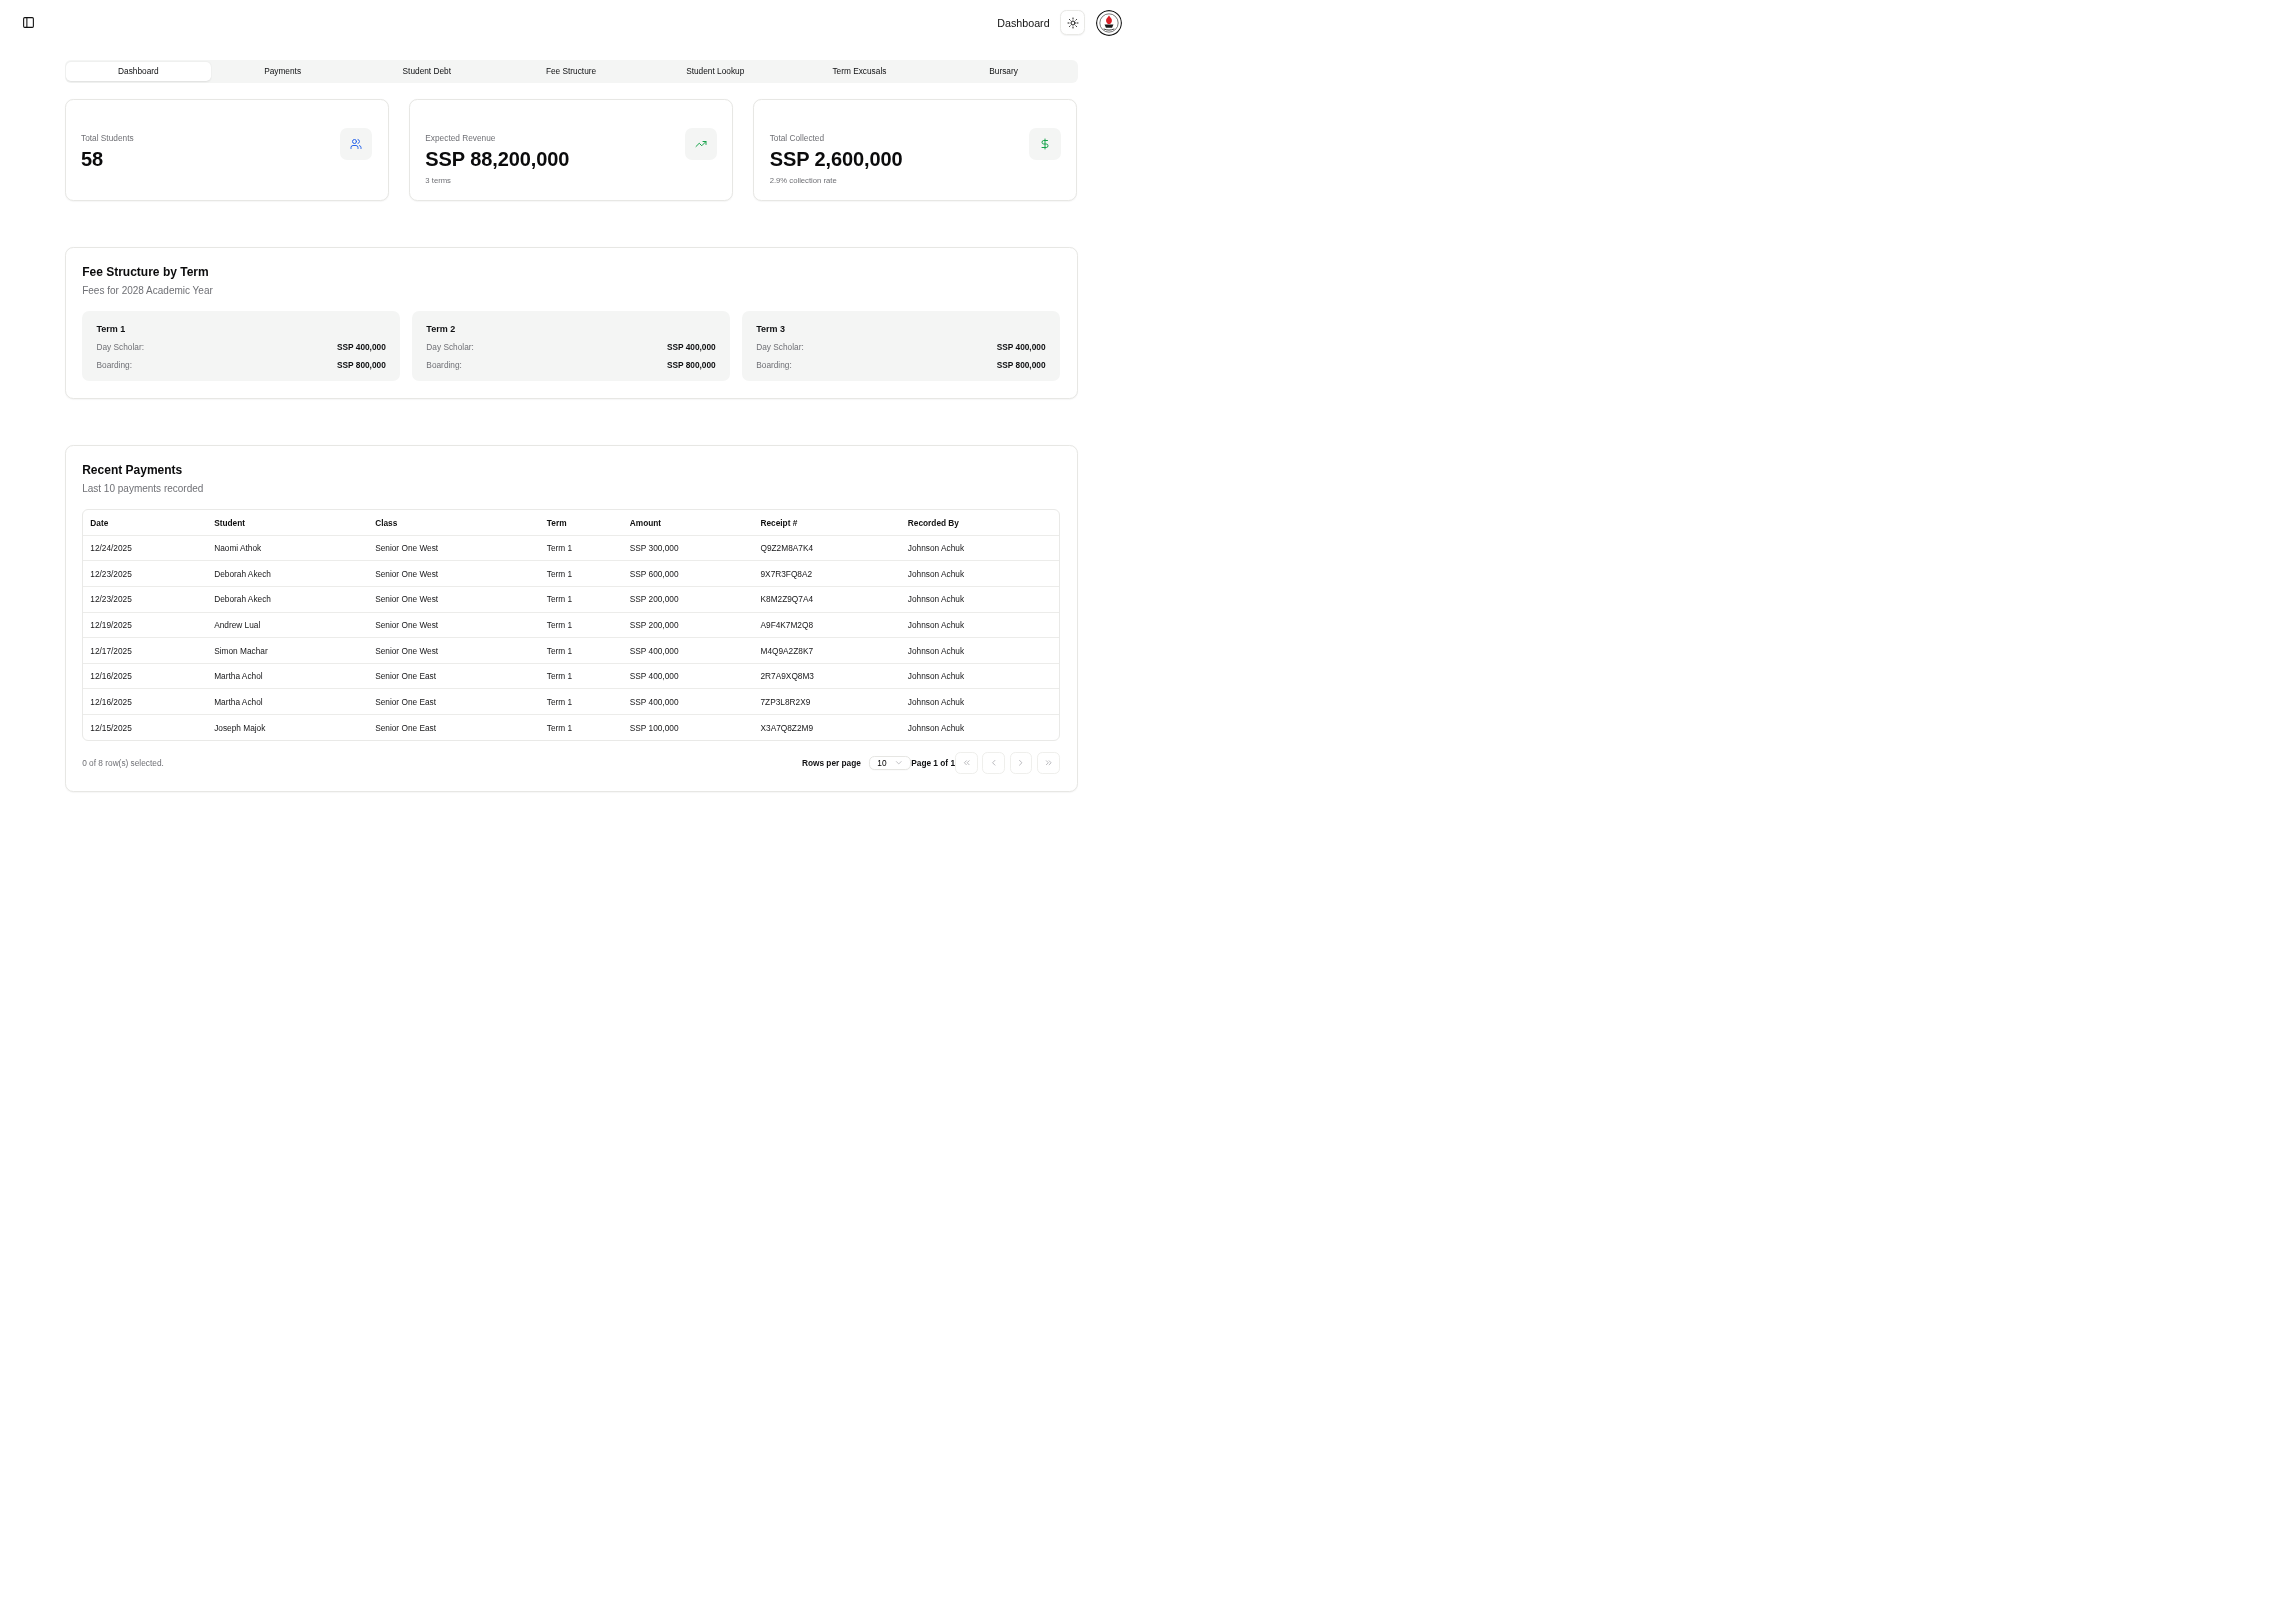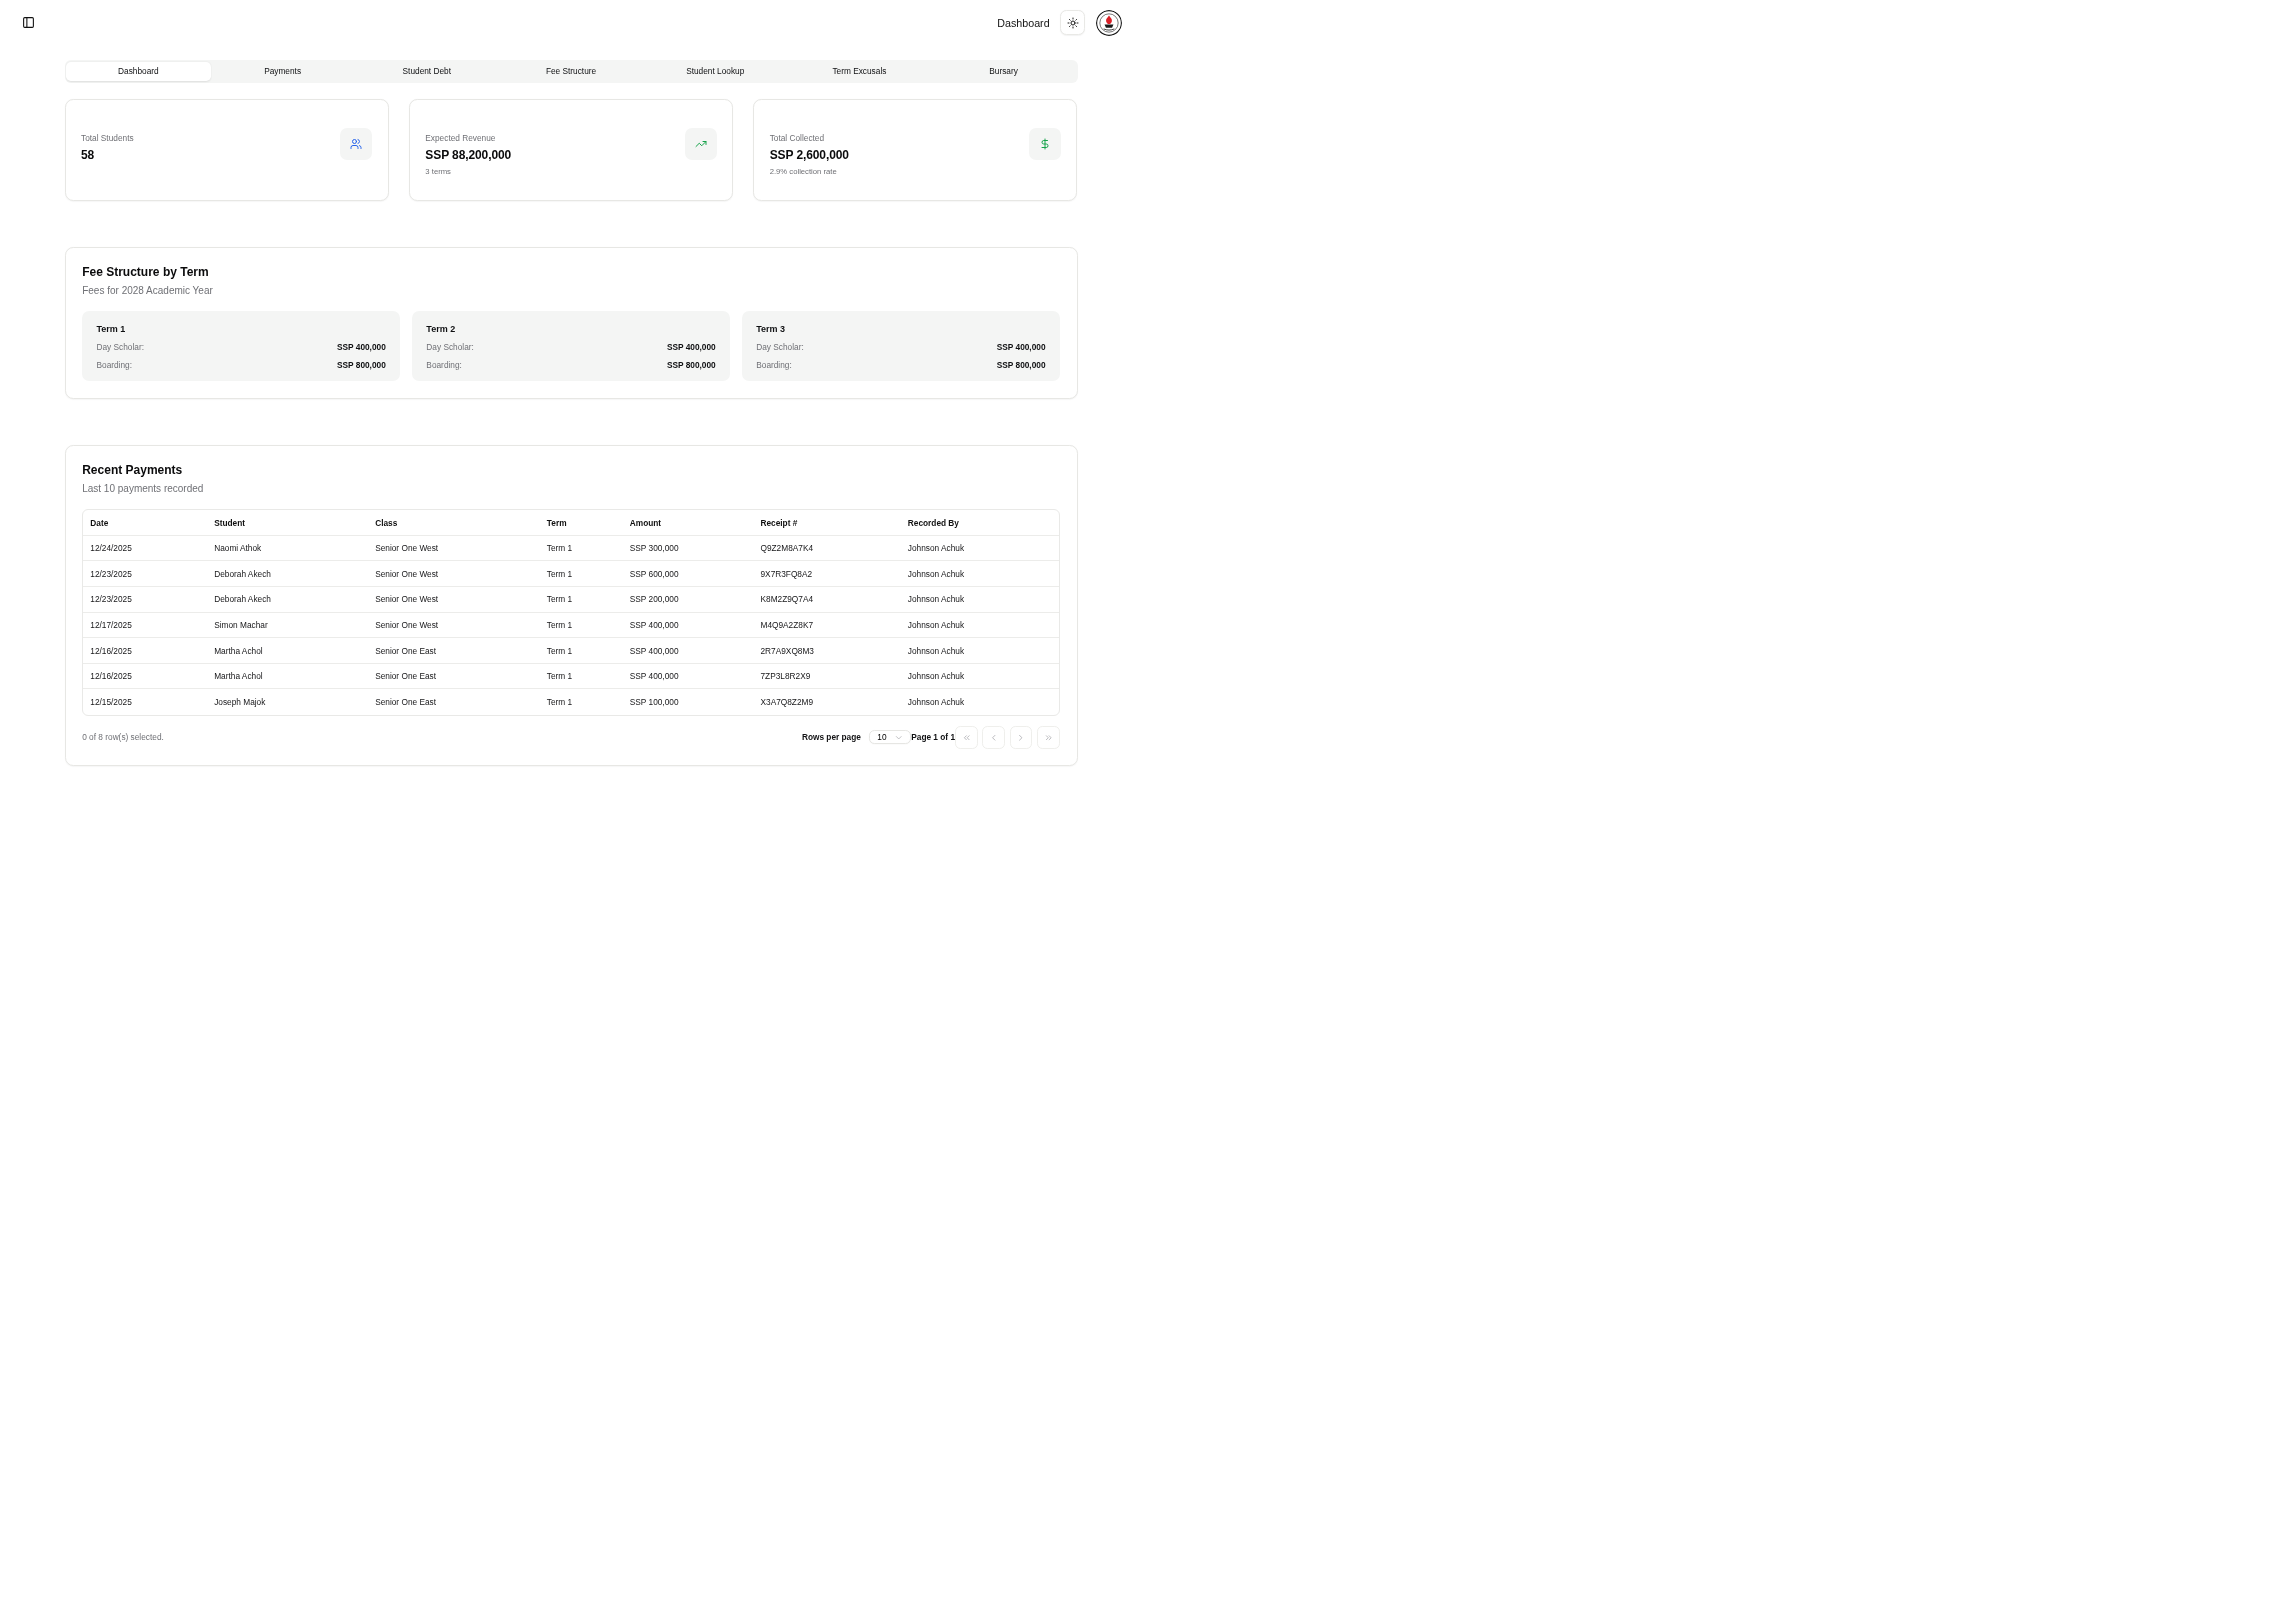--- a/index.html
+++ b/index.html
@@ -41,21 +41,21 @@
 
   
   .tabs{background:var(--muted-bg);border-radius:6px;display:flex;padding:1.8px;height:22.6px;margin-bottom:16.7px;}
   .tab{flex:1;border:none;background:transparent;font-size:8.3px;font-family:inherit;color:var(--text);border-radius:4.8px;cursor:pointer;padding:0;}
   .tab.active{background:#fff;box-shadow:0 0.6px 1.8px rgba(0,0,0,.09);font-weight:500;}
 
   
   .stats{display:flex;gap:20px;margin-bottom:12.5px;}
   .stat-card{flex:1;background:#fff;border:0.6px solid var(--border);border-radius:8.3px;box-shadow:0 0.6px 1.2px rgba(0,0,0,.04);padding:33px 15.5px 0;height:102px;display:flex;justify-content:space-between;}
   .stat-label{font-size:8.3px;color:var(--muted);}
-  .stat-value{font-size:12px;font-weight:700;margin-top:4.8px;letter-spacing:-0.1px;color:#0b0b0c;}
+  .stat-value{font-size:20px;font-weight:700;margin-top:4.8px;letter-spacing:-0.1px;color:#0b0b0c;}
   .stat-sub{font-size:7.7px;color:var(--muted);margin-top:5.4px;min-height:0.6px;}
   .stat-icon{width:32px;height:32px;border-radius:7.1px;background:var(--muted-bg);display:flex;align-items:center;justify-content:center;margin-top:-5.4px;flex:0 0 auto;}
   .c-blue{color:var(--blue);} .c-green{color:var(--green);} .c-red{color:var(--red);}
 
   
   .card{background:#fff;border:0.6px solid var(--border);border-radius:8.3px;box-shadow:0 0.6px 1.2px rgba(0,0,0,.04);padding:16.7px;margin-top:46px;}
   .fee-card{margin-bottom:14.3px;}
   .card-title{font-size:12px;font-weight:700;color:#0b0b0c;}
   .card-sub{font-size:10px;color:var(--muted);margin-top:6px;}
 
@@ -303,20 +303,29 @@
               <tr>
                 <td>12/23/2025</td>
                 <td>Deborah Akech</td>
                 <td>Senior One West</td>
                 <td>Term 1</td>
                 <td>SSP 200,000</td>
                 <td>K8M2Z9Q7A4</td>
                 <td>Johnson Achuk</td>
               </tr>
 
+              <tr>
+                <td>12/19/2025</td>
+                <td>Andrew Lual</td>
+                <td>Senior One West</td>
+                <td>Term 1</td>
+                <td>SSP 200,000</td>
+                <td>A9F4K7M2Q8</td>
+                <td>Johnson Achuk</td>
+              </tr>
 
               <tr>
                 <td>12/17/2025</td>
                 <td>Simon Machar</td>
                 <td>Senior One West</td>
                 <td>Term 1</td>
                 <td>SSP 400,000</td>
                 <td>M4Q9A2Z8K7</td>
                 <td>Johnson Achuk</td>
               </tr>

